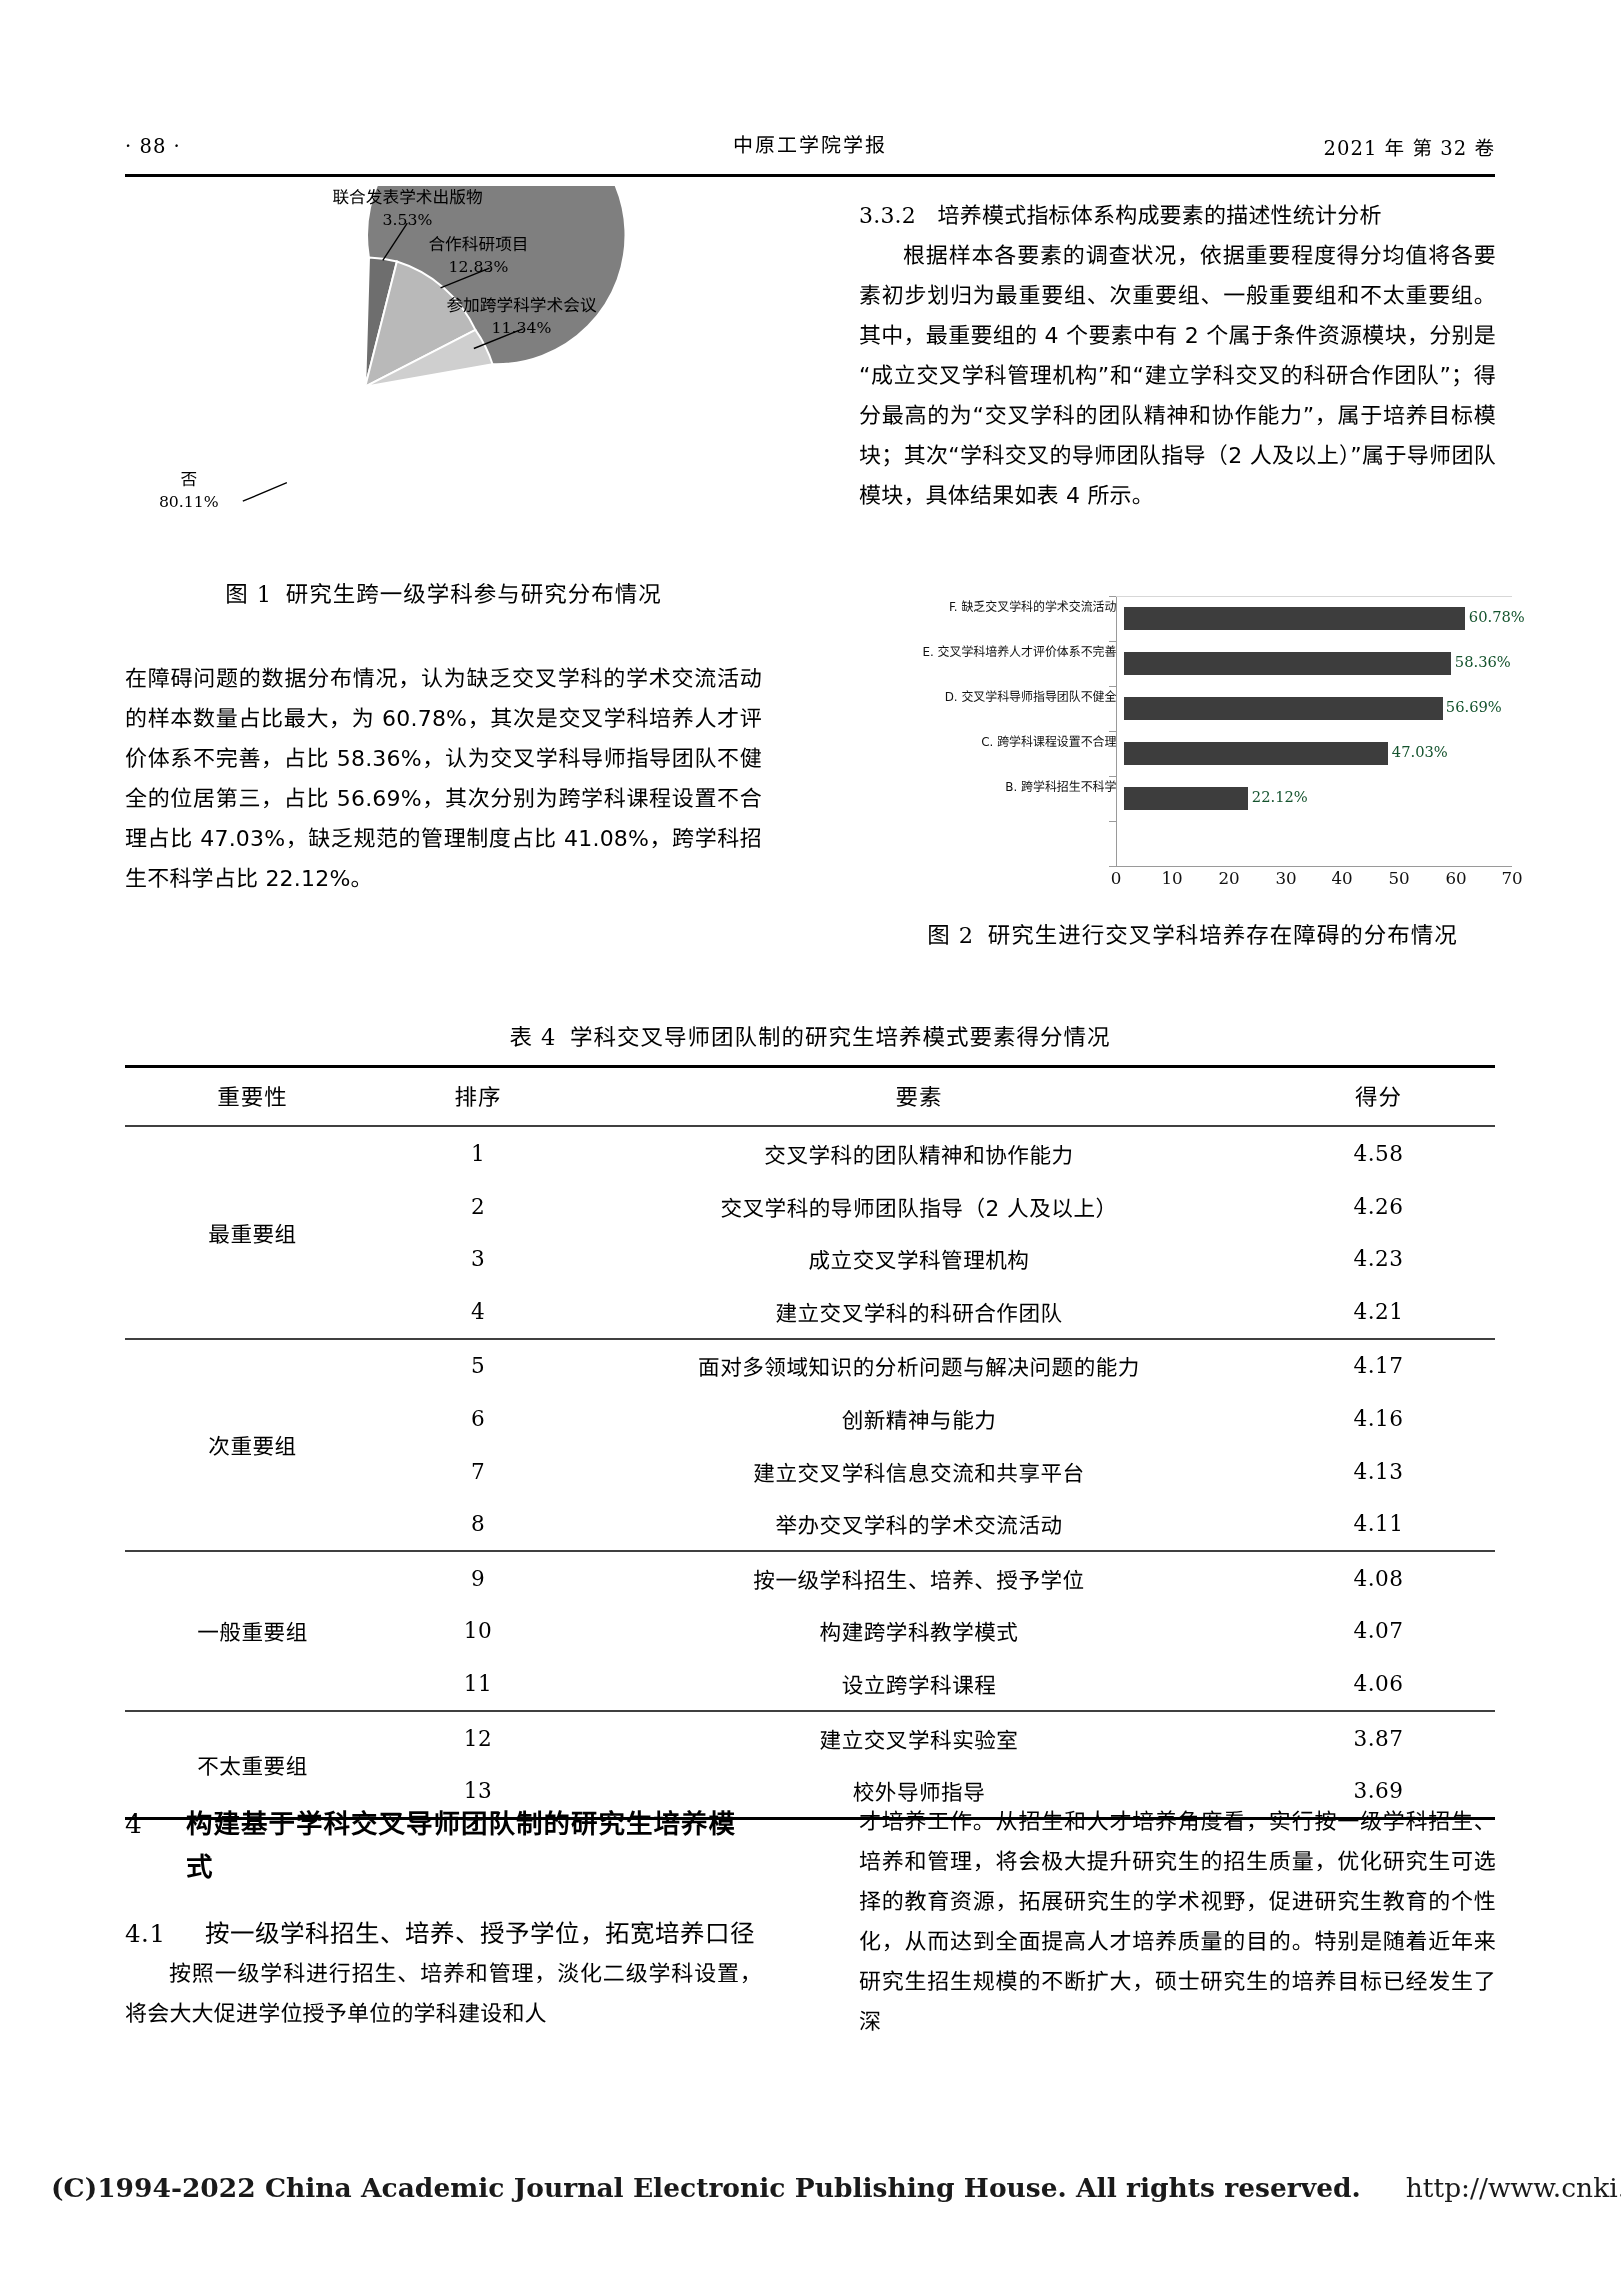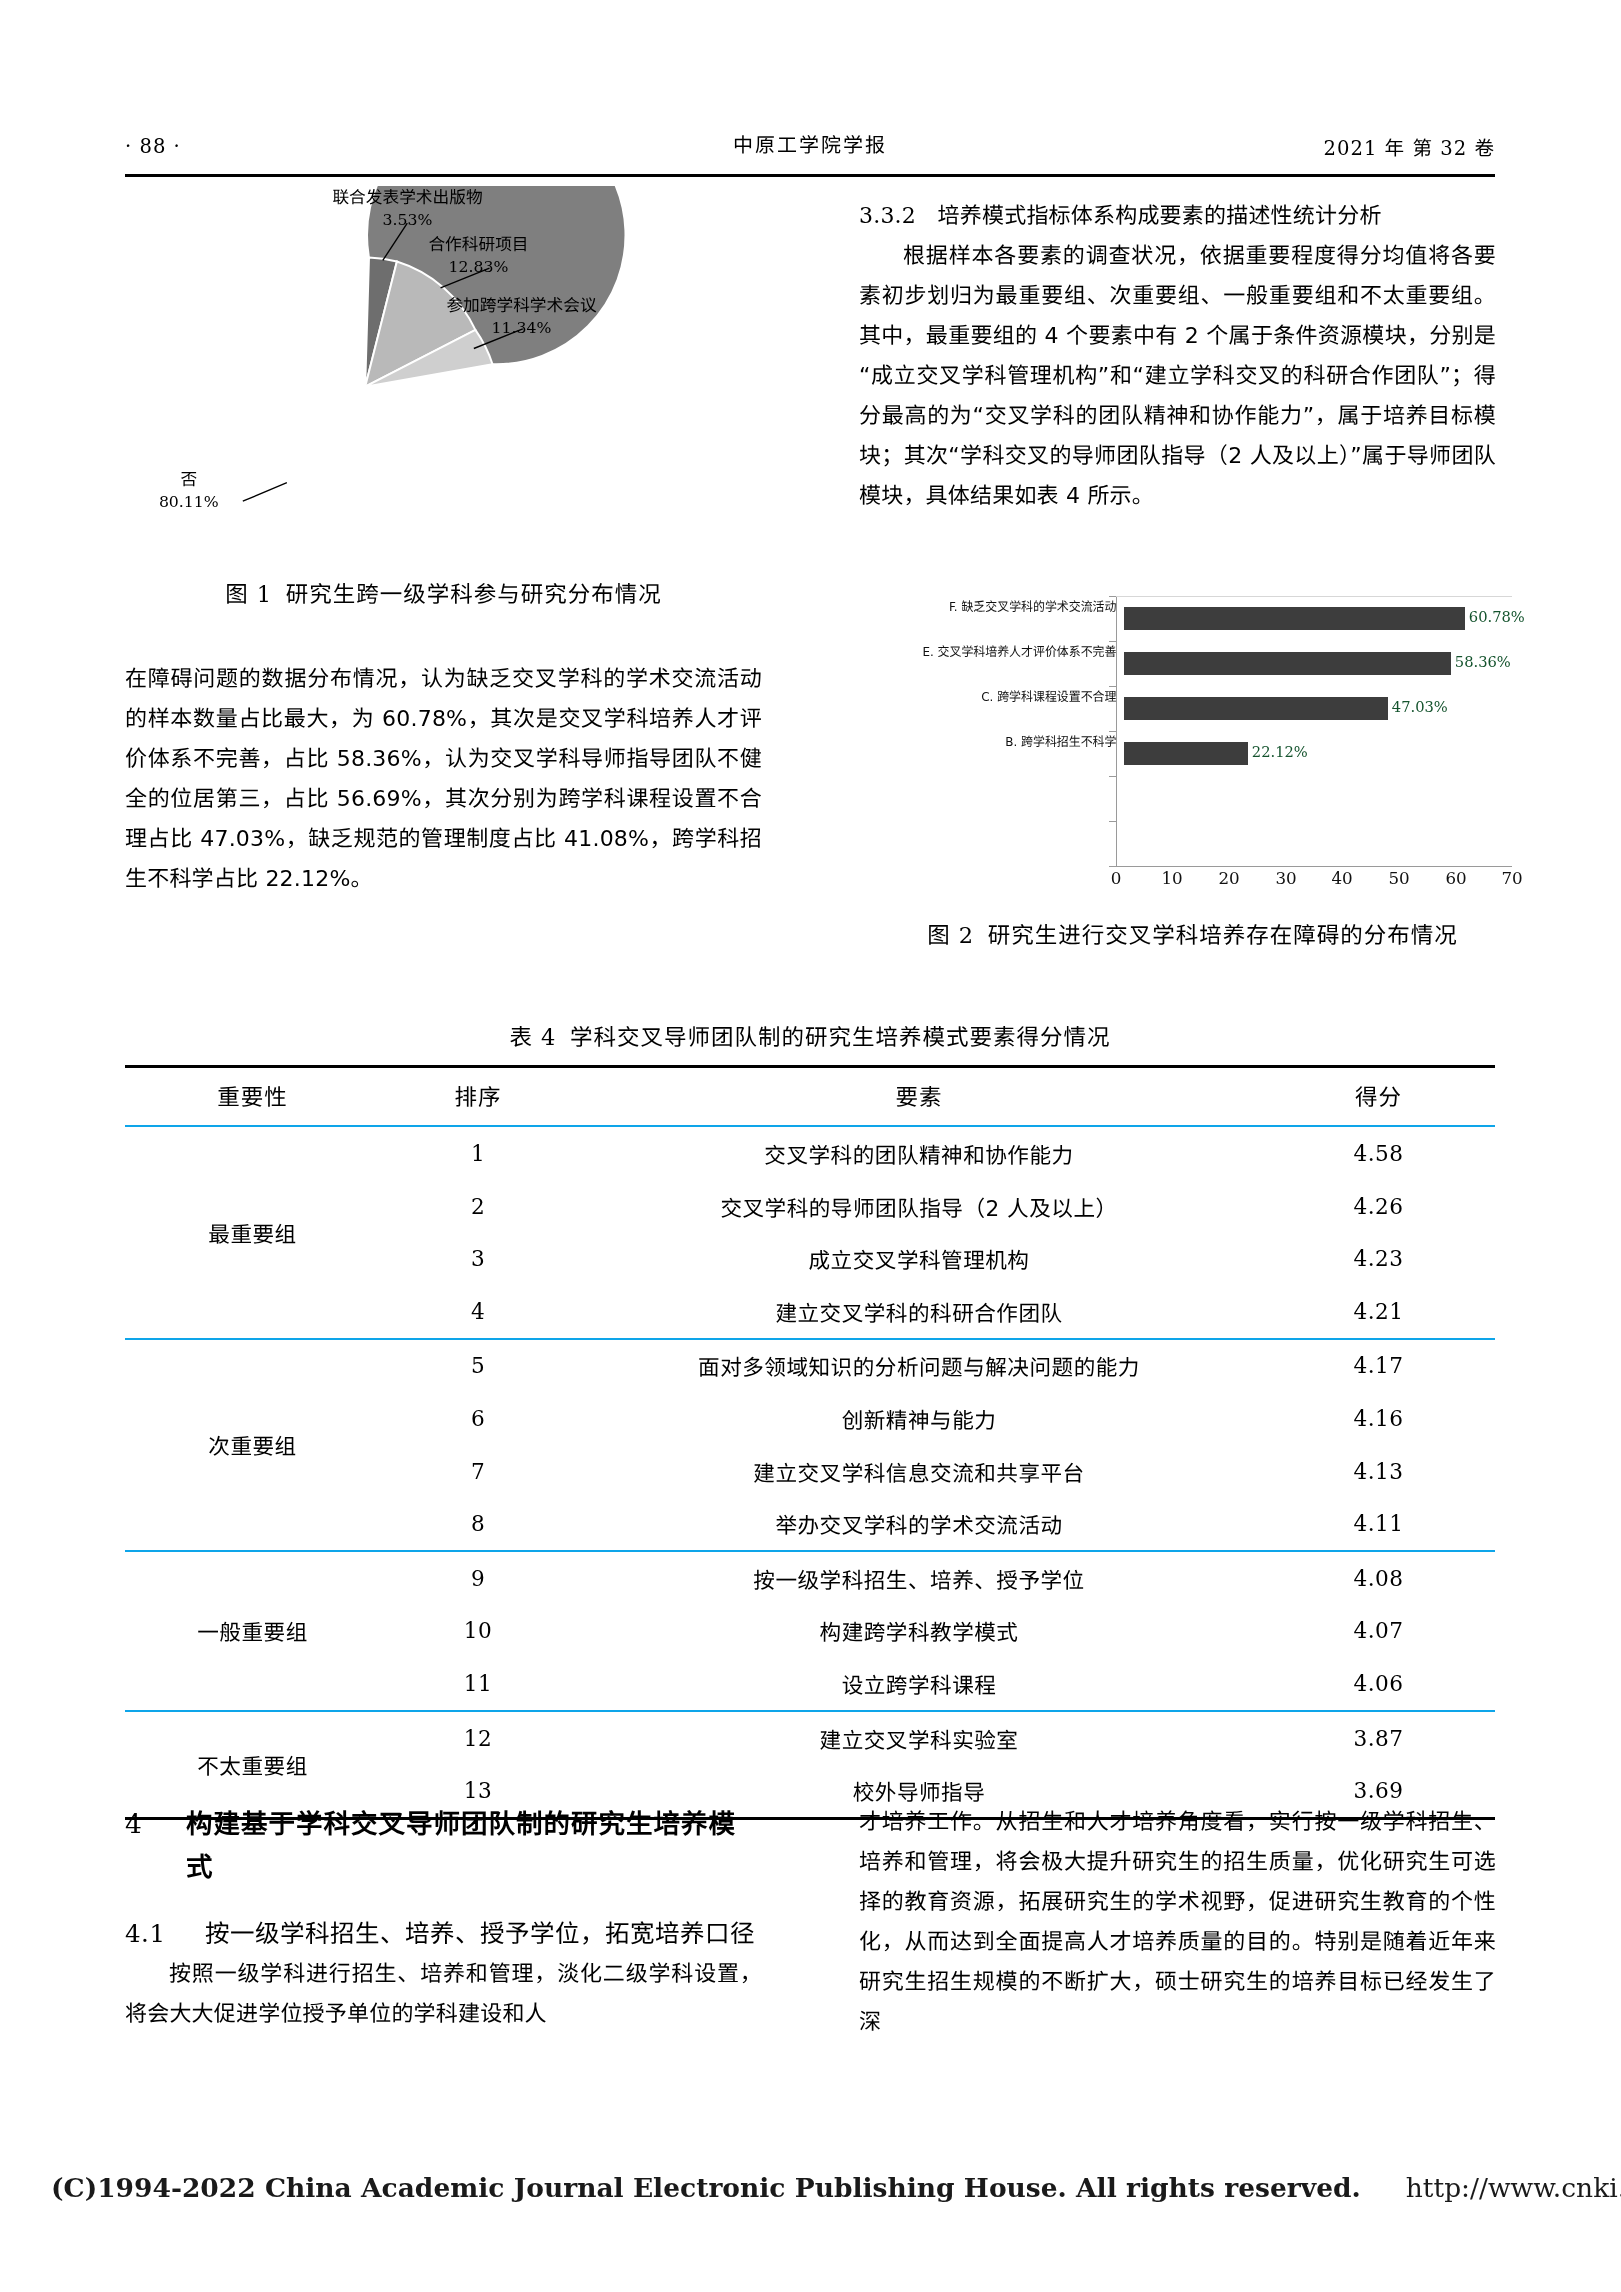--- a/index.html
+++ b/index.html
@@ -228,21 +228,21 @@
     width: 1370px;
     font-family: "DejaVu Sans", "Liberation Sans", sans-serif;
   }
   table.t4 thead th {
     font-weight: normal;
     font-size: 22.5px;
     padding: 11.8px 0 13.7px 0;
     letter-spacing: 1px;
   }
   table.t4 .rule-thick-top  { border-top: 3.9px solid #000; }
-  table.t4 .rule-thin-bot   { border-bottom: 2px solid #0ea5e9; }
+  table.t4 .rule-thin-bot   { border-bottom: 2px solid #404040; }
   table.t4 .rule-thick-bot  { border-bottom: 3.9px solid #000; }
   table.t4 td {
     font-size: 21.6px;
     padding: 10.8px 0;
     text-align: center;
     letter-spacing: 0.5px;
   }
   td.c-group {
     width: 255px;
     vertical-align: middle;
@@ -408,20 +408,27 @@
       </div>
 
       <div class="bar-row">
         <div class="bar-label">E. 交叉学科培养人才评价体系不完善</div>
         <div class="bar-track">
           <div class="bar-fill" style="width: 327px;"></div>
           <div class="bar-value" style="left: 331px;">58.36%</div>
         </div>
       </div>
 
+      <div class="bar-row">
+        <div class="bar-label">D. 交叉学科导师指导团队不健全</div>
+        <div class="bar-track">
+          <div class="bar-fill" style="width: 319px;"></div>
+          <div class="bar-value" style="left: 322px;">56.69%</div>
+        </div>
+      </div>
 
       <div class="bar-row">
         <div class="bar-label">C. 跨学科课程设置不合理</div>
         <div class="bar-track">
           <div class="bar-fill" style="width: 264px;"></div>
           <div class="bar-value" style="left: 268px;">47.03%</div>
         </div>
       </div>
 
       <div class="bar-row">

